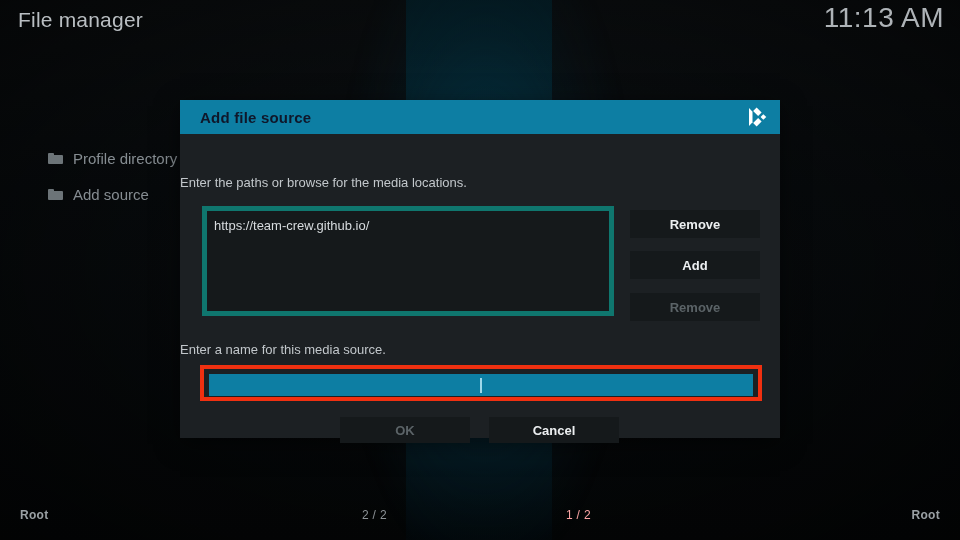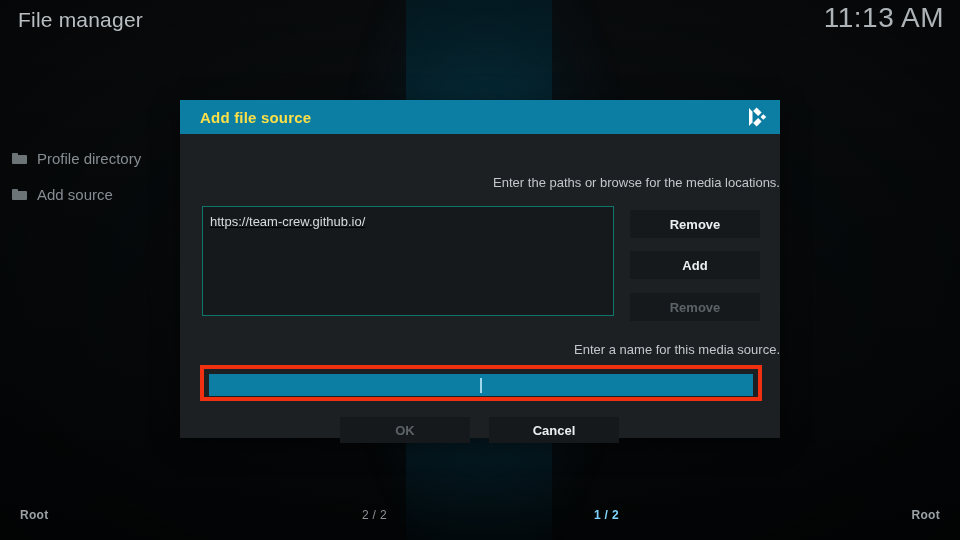--- a/index.html
+++ b/index.html
@@ -75,20 +75,21 @@
     color: #aeb3b7;
     letter-spacing: .5px;
     font-weight: 300;
   }
 
   
   .sidebar {
     position: absolute;
     left: 0; top: 140px;
     width: 186px;
+    padding-left: 36px;
   }
   .side-item {
     display: flex;
     align-items: center;
     height: 36px;
     padding-left: 12px;
     gap: 10px;
   }
   .folder-icon {
     width: 15px; height: 12px;
@@ -126,71 +127,70 @@
   .status-text {
     position: absolute;
     top: 10px;
     font-size: 12px;
     color: #9aa0a4;
     font-weight: 600;
     letter-spacing: .3px;
   }
   .st-left   { left: 20px; }
   .st-c1     { left: 362px;  font-weight: 400; color: #8d9397; }
-  .st-c2     { left: 594px;  font-weight: 700; color: #7dd3fc; }
+  .st-c2     { left: 566px;  font-weight: 400; color: #fca5a5; }
   .st-right  { right: 20px; }
 
   
   .dialog {
     position: absolute;
     left: 180px; top: 100px;
     width: 600px; height: 338px;
     background: #1c2023;
     box-shadow: 0 6px 22px rgba(0,0,0,.55);
   }
   .dlg-header {
     position: relative;
     height: 34px;
     background: #0d7ea3;
     display: flex;
     align-items: center;
   }
   .dlg-title {
     margin-left: 20px;
     font-size: 15px;
-    color: #fde047;
+    color: #0f172a;
     font-weight: 700;
     letter-spacing: .2px;
   }
   .kodi-logo {
     position: absolute;
     right: 10px; top: 3px;
     width: 28px; height: 28px;
   }
 
   .dlg-body { position: relative; height: 304px; }
 
   .hint {
     position: absolute;
     left: 0; width: 600px;
-    text-align: right;
+    text-align: left;
     font-size: 13px;
     color: #c2c7cb;
   }
   .hint-paths { top: 41px; }
   .hint-name  { top: 208px; }
 
   
   .path-box {
     position: absolute;
     left: 22px; top: 72px;
     width: 412px; height: 110px;
     background: #15191b;
-    border: 1px solid #0f766e;
-    text-decoration: underline;
+    border: 5px solid #0f766e;
   }
   .path-entry {
     padding: 7px 8px 0 7px;
     font-size: 13px;
     color: #d7dbde;
     white-space: nowrap;
     overflow: hidden;
   }
 
   

